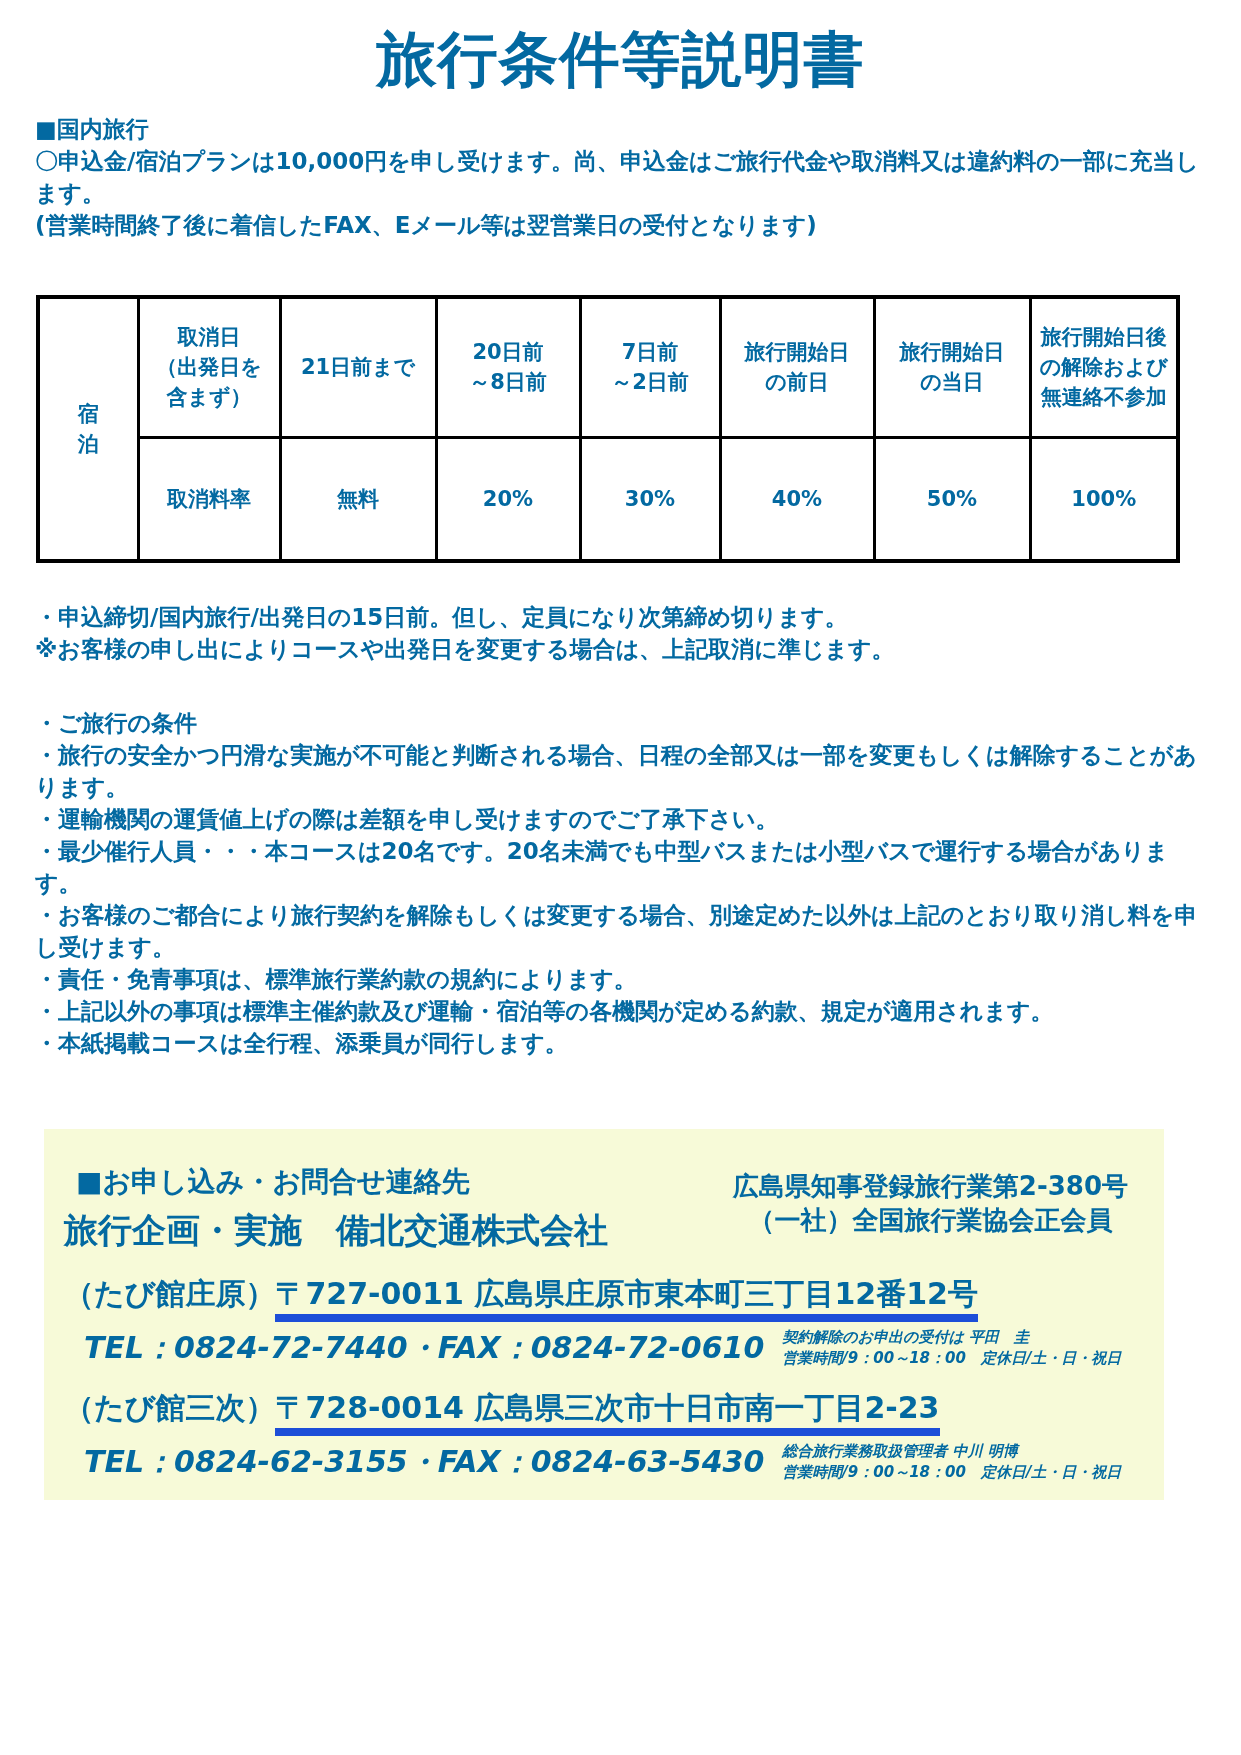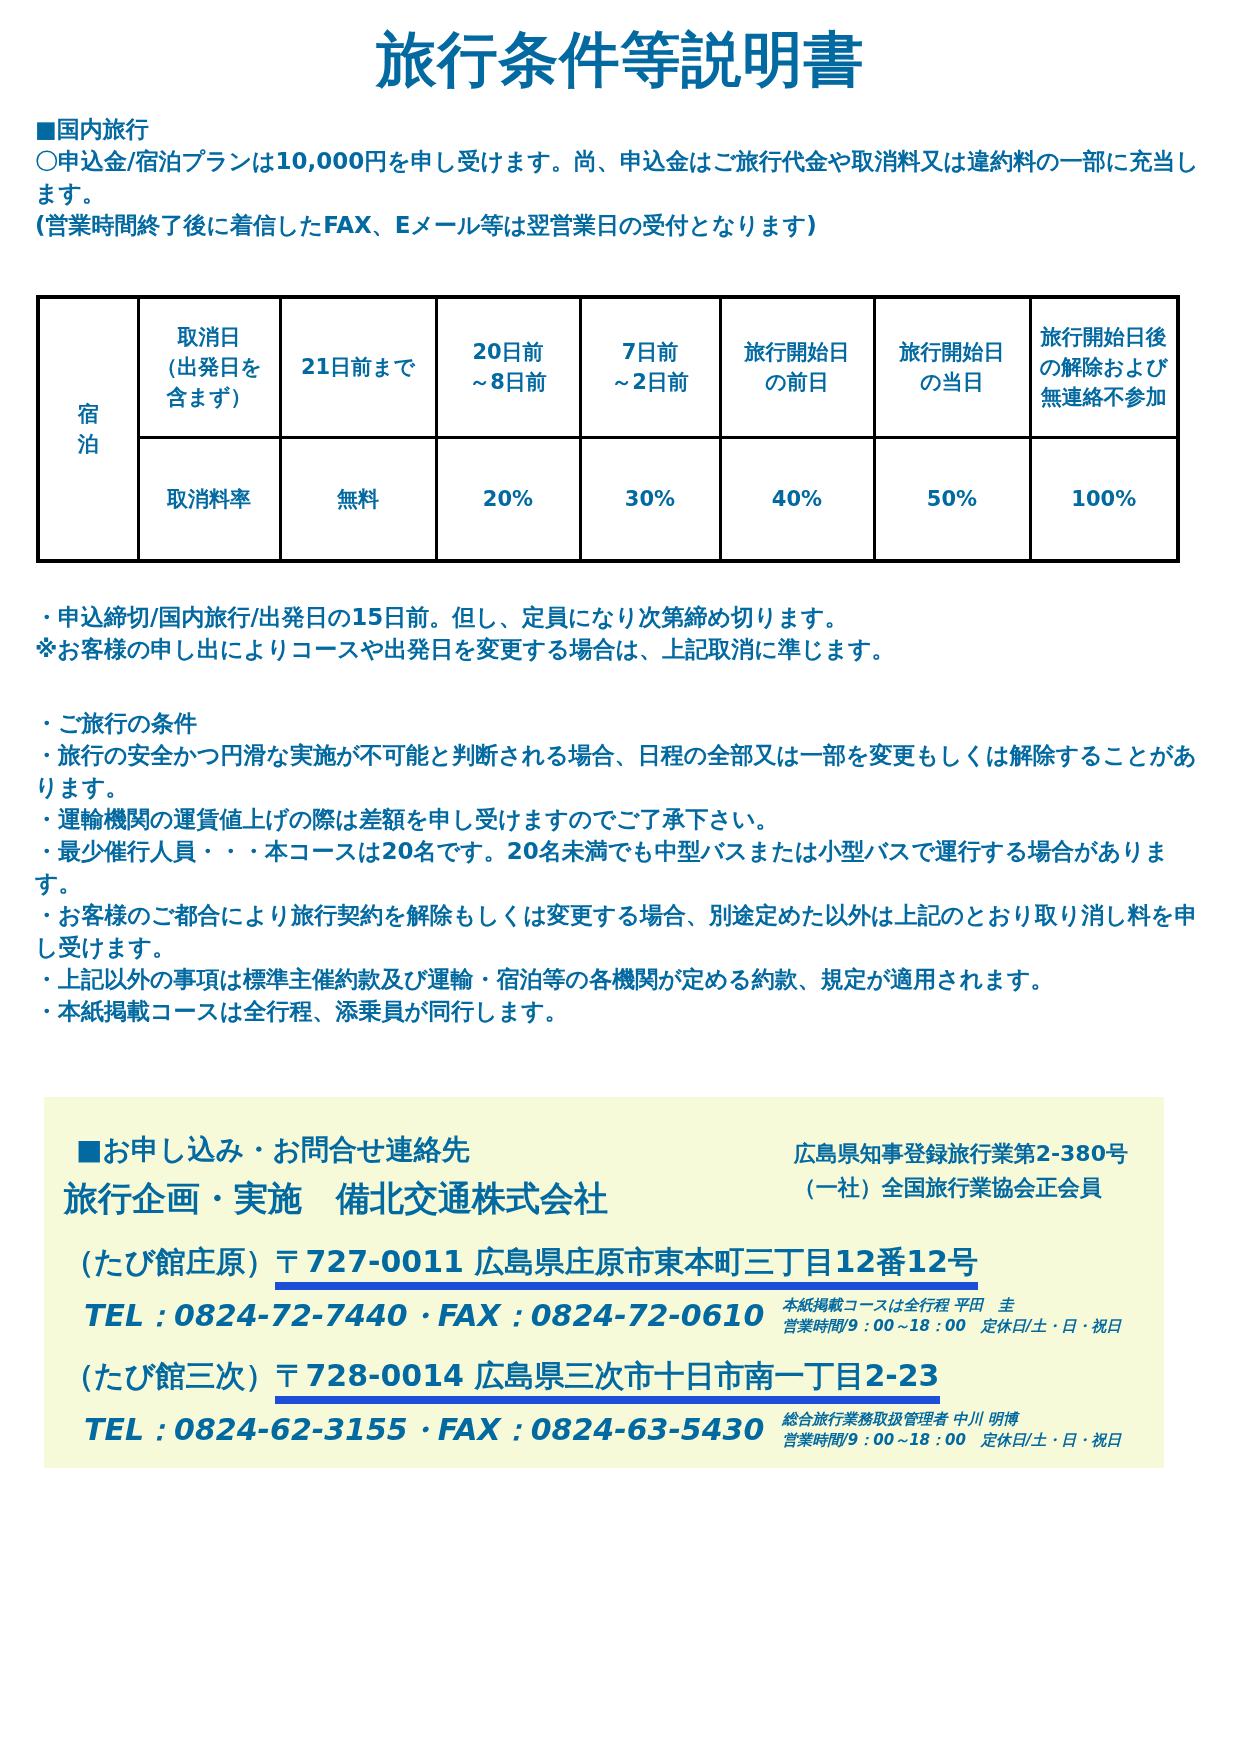--- a/index.html
+++ b/index.html
@@ -75,24 +75,25 @@
     font-size: 28px;
     line-height: 34px;
     margin-left: 12px;
   }
   .contact-company {
     font-size: 34px;
     line-height: 42px;
     margin-top: 10px;
   }
   .contact-right {
-    font-size: 22px;
+    font-size: 26px;
     line-height: 34px;
     margin-top: 4px;
     padding-right: 12px;
+    text-align: center;
   }
   .office-address {
     font-size: 30px;
     line-height: 38px;
     margin-top: 20px;
     white-space: nowrap;
   }
   .office1-address { margin-top: 24px; }
   .addr-underline {
     border-bottom: 8px solid #1d4ed8;
@@ -176,20 +177,21 @@
     <div>・申込締切/国内旅行/出発日の15日前。但し、定員になり次第締め切ります。</div>
     <div>※お客様の申し出によりコースや出発日を変更する場合は、上記取消に準じます。</div>
   </div>
 
   <div class="notes notes-b">
     <div>・ご旅行の条件</div>
     <div>・旅行の安全かつ円滑な実施が不可能と判断される場合、日程の全部又は一部を変更もしくは解除することがあります。</div>
     <div>・運輸機関の運賃値上げの際は差額を申し受けますのでご了承下さい。</div>
     <div>・最少催行人員・・・本コースは20名です。20名未満でも中型バスまたは小型バスで運行する場合があります。</div>
     <div>・お客様のご都合により旅行契約を解除もしくは変更する場合、別途定めた以外は上記のとおり取り消し料を申し受けます。</div>
+    <div>・責任・免青事項は、標準旅行業約款の規約によります。</div>
     <div>・上記以外の事項は標準主催約款及び運輸・宿泊等の各機関が定める約款、規定が適用されます。</div>
     <div>・本紙掲載コースは全行程、添乗員が同行します。</div>
   </div>
 
   <div class="contact">
     <div class="contact-top">
       <div>
         <div class="contact-heading">■お申し込み・お問合せ連絡先</div>
         <div class="contact-company">旅行企画・実施　備北交通株式会社</div>
       </div>
@@ -198,21 +200,21 @@
         <div>（一社）全国旅行業協会正会員</div>
       </div>
     </div>
 
     <div class="office-address office1-address">
       <span>（たび館庄原）</span><span class="addr-underline">〒727-0011 広島県庄原市東本町三丁目12番12号</span>
     </div>
     <div class="office-telrow">
       <span class="telfax">TEL：0824-72-7440・FAX：0824-72-0610</span>
       <div class="office-small">
-        <div>本紙掲載コースは全行程 平田　圭</div>
+        <div>契約解除のお申出の受付は 平田　圭</div>
         <div>営業時間/9：00～18：00　定休日/土・日・祝日</div>
       </div>
     </div>
 
     <div class="office-address">
       <span>（たび館三次）</span><span class="addr-underline">〒728-0014 広島県三次市十日市南一丁目2-23</span>
     </div>
     <div class="office-telrow">
       <span class="telfax">TEL：0824-62-3155・FAX：0824-63-5430</span>
       <div class="office-small">

